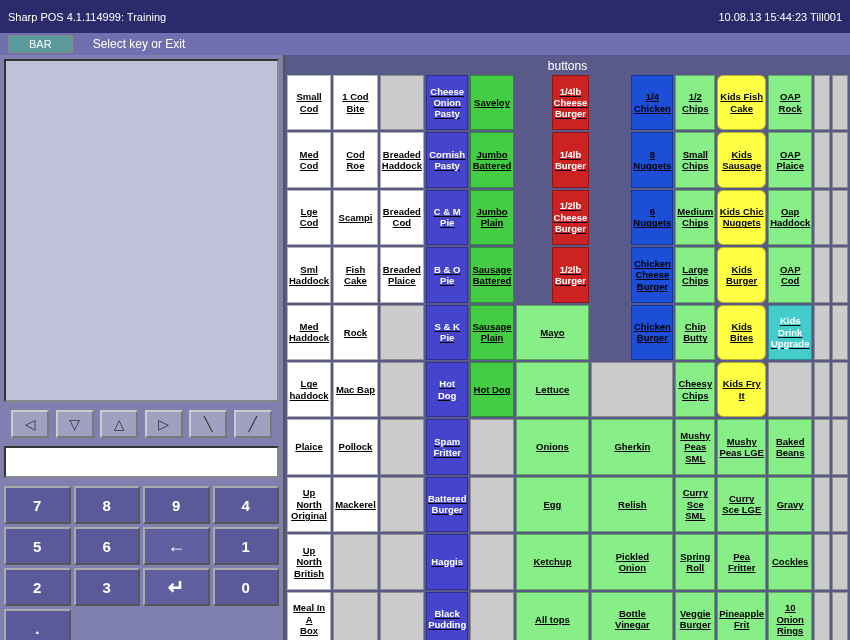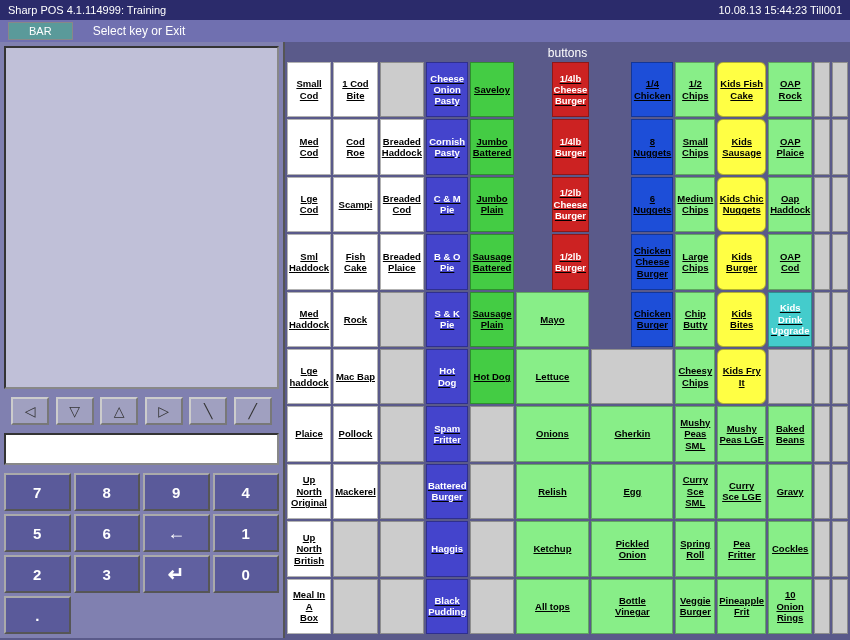--- a/index.html
+++ b/index.html
@@ -1,20 +1,20 @@
 <!DOCTYPE html>
 <html><head>
   <meta charset="utf-8">
   <style>
     * { box-sizing: border-box; margin: 0; padding: 0; }
     body { width: 850px; height: 640px; overflow: hidden; font-family: Arial, sans-serif; background: #5a5a8a; font-size: 11px; }
 
     #titlebar {
       display: flex; align-items: center; background: #2b2b6b; color: white;
-      height: 20px; padding: 0 8px; font-size: 11px;
+      height: 33px; padding: 0 8px; font-size: 11px;
     }
 
     #subbar {
       display: flex; align-items: center; background: #7070b0; height: 22px;
       padding: 0 8px;
     }
     #subbar .bar-label {
       background: #5a9a9a; color: white; padding: 2px 20px; font-size: 11px; border: 1px solid #888;
     }
     #subbar .select-msg { color: white; font-size: 12px; margin-left: 20px; }
@@ -225,22 +225,22 @@
       <div class="btn c-ltgreen">Mushy<br>Peas LGE</div>
       <div class="btn c-ltgreen">Baked<br>Beans</div>
       <div class="btn c-gray"></div>
       <div class="btn c-gray"></div>
 
       <div class="btn c-white">Up North<br>Original</div>
       <div class="btn c-white">Mackerel</div>
       <div class="btn c-gray"></div>
       <div class="btn c-blue">Battered<br>Burger</div>
       <div class="btn c-gray"></div>
+      <div class="btn c-ltgreen">Egg</div>
       <div class="btn c-ltgreen">Relish</div>
-      <div class="btn c-ltgreen">Egg</div>
       <div class="btn c-ltgreen">Curry<br>Sce SML</div>
       <div class="btn c-ltgreen">Curry<br>Sce LGE</div>
       <div class="btn c-ltgreen">Gravy</div>
       <div class="btn c-gray"></div>
       <div class="btn c-gray"></div>
 
       <div class="btn c-white">Up North<br>British</div>
       <div class="btn c-gray"></div>
       <div class="btn c-gray"></div>
       <div class="btn c-blue">Haggis</div>

